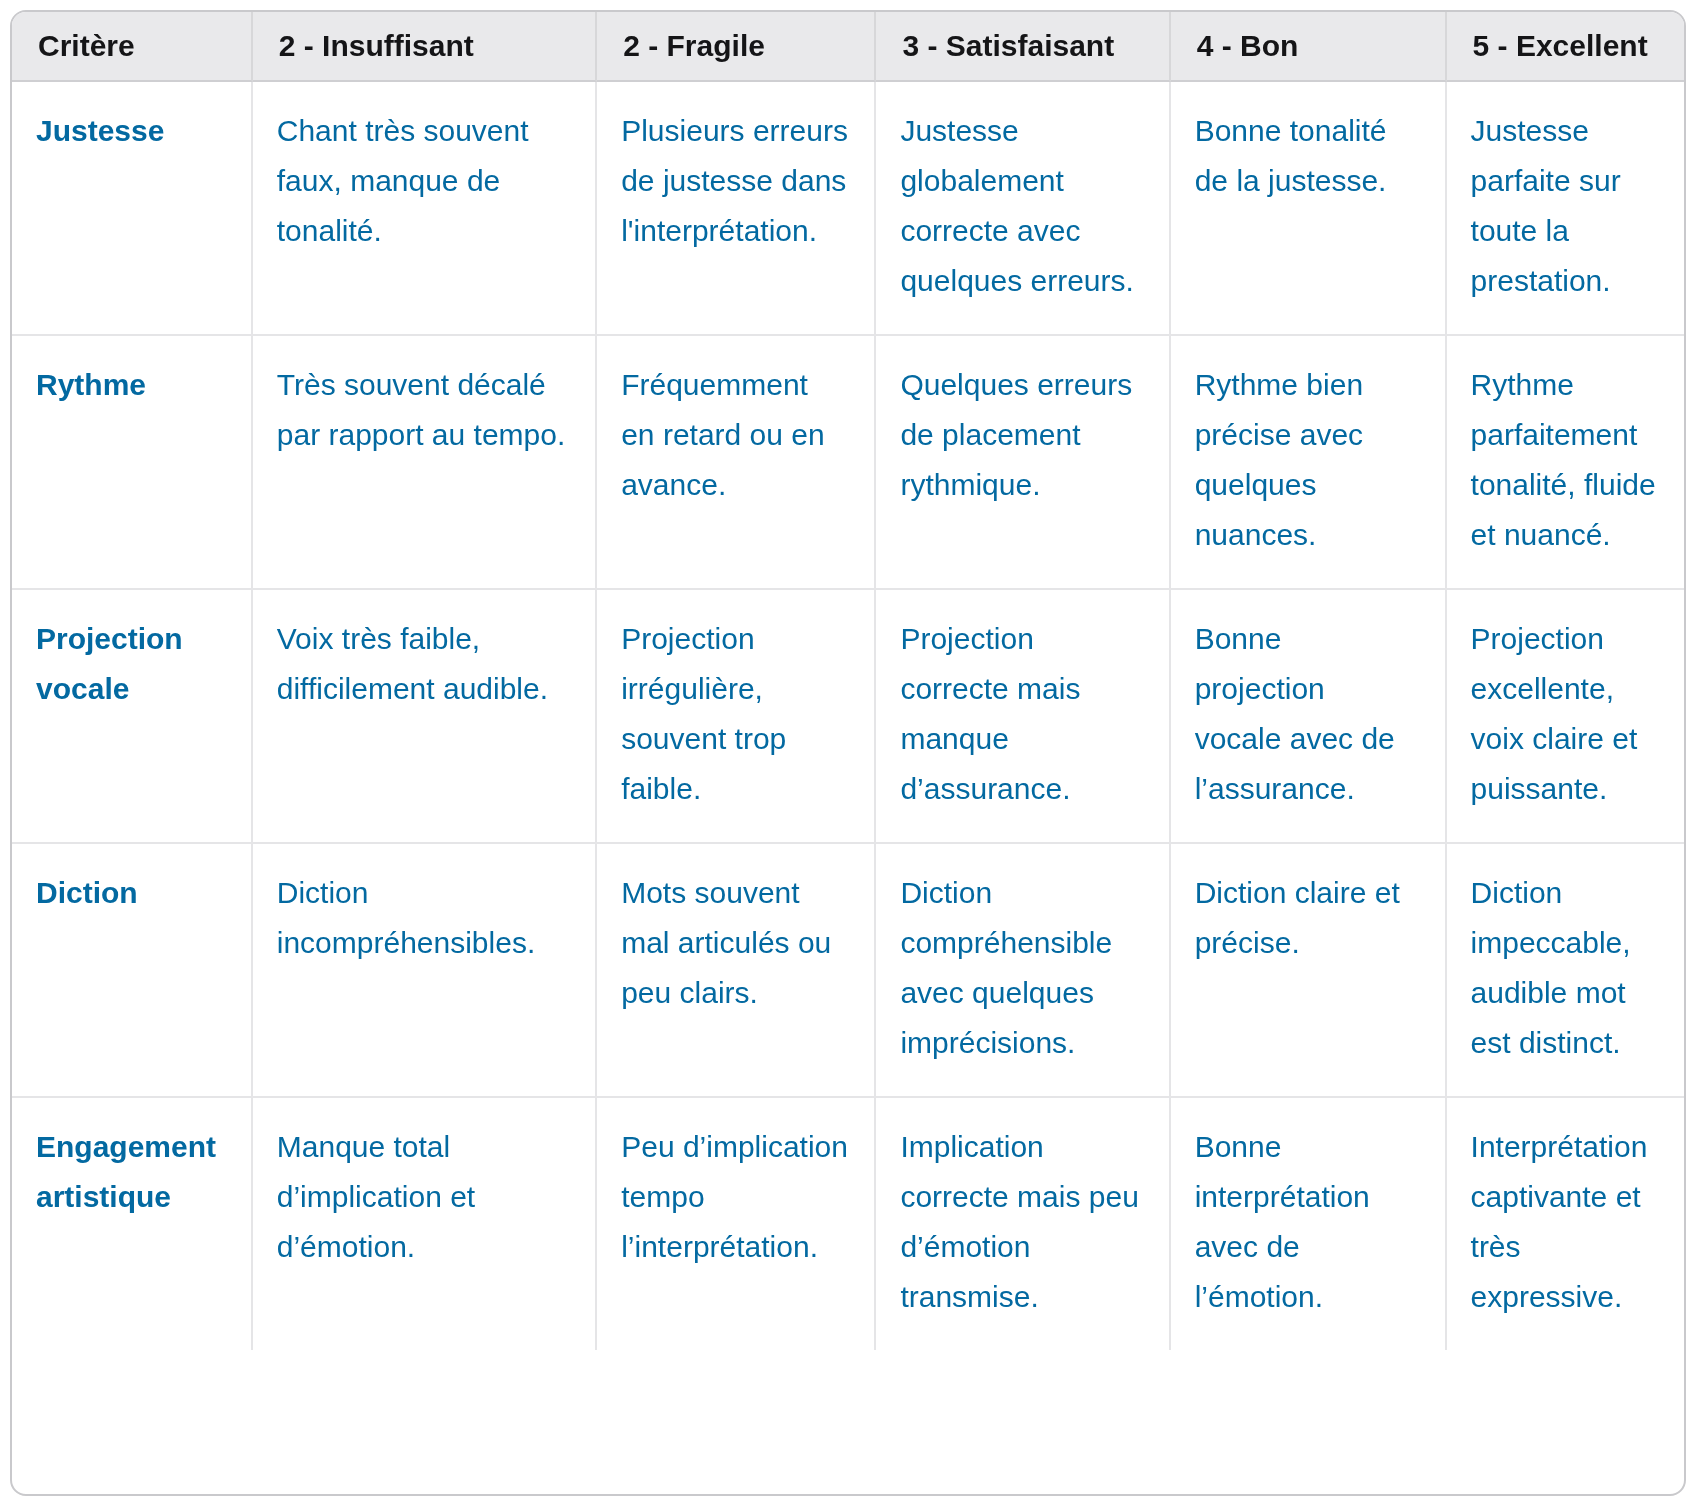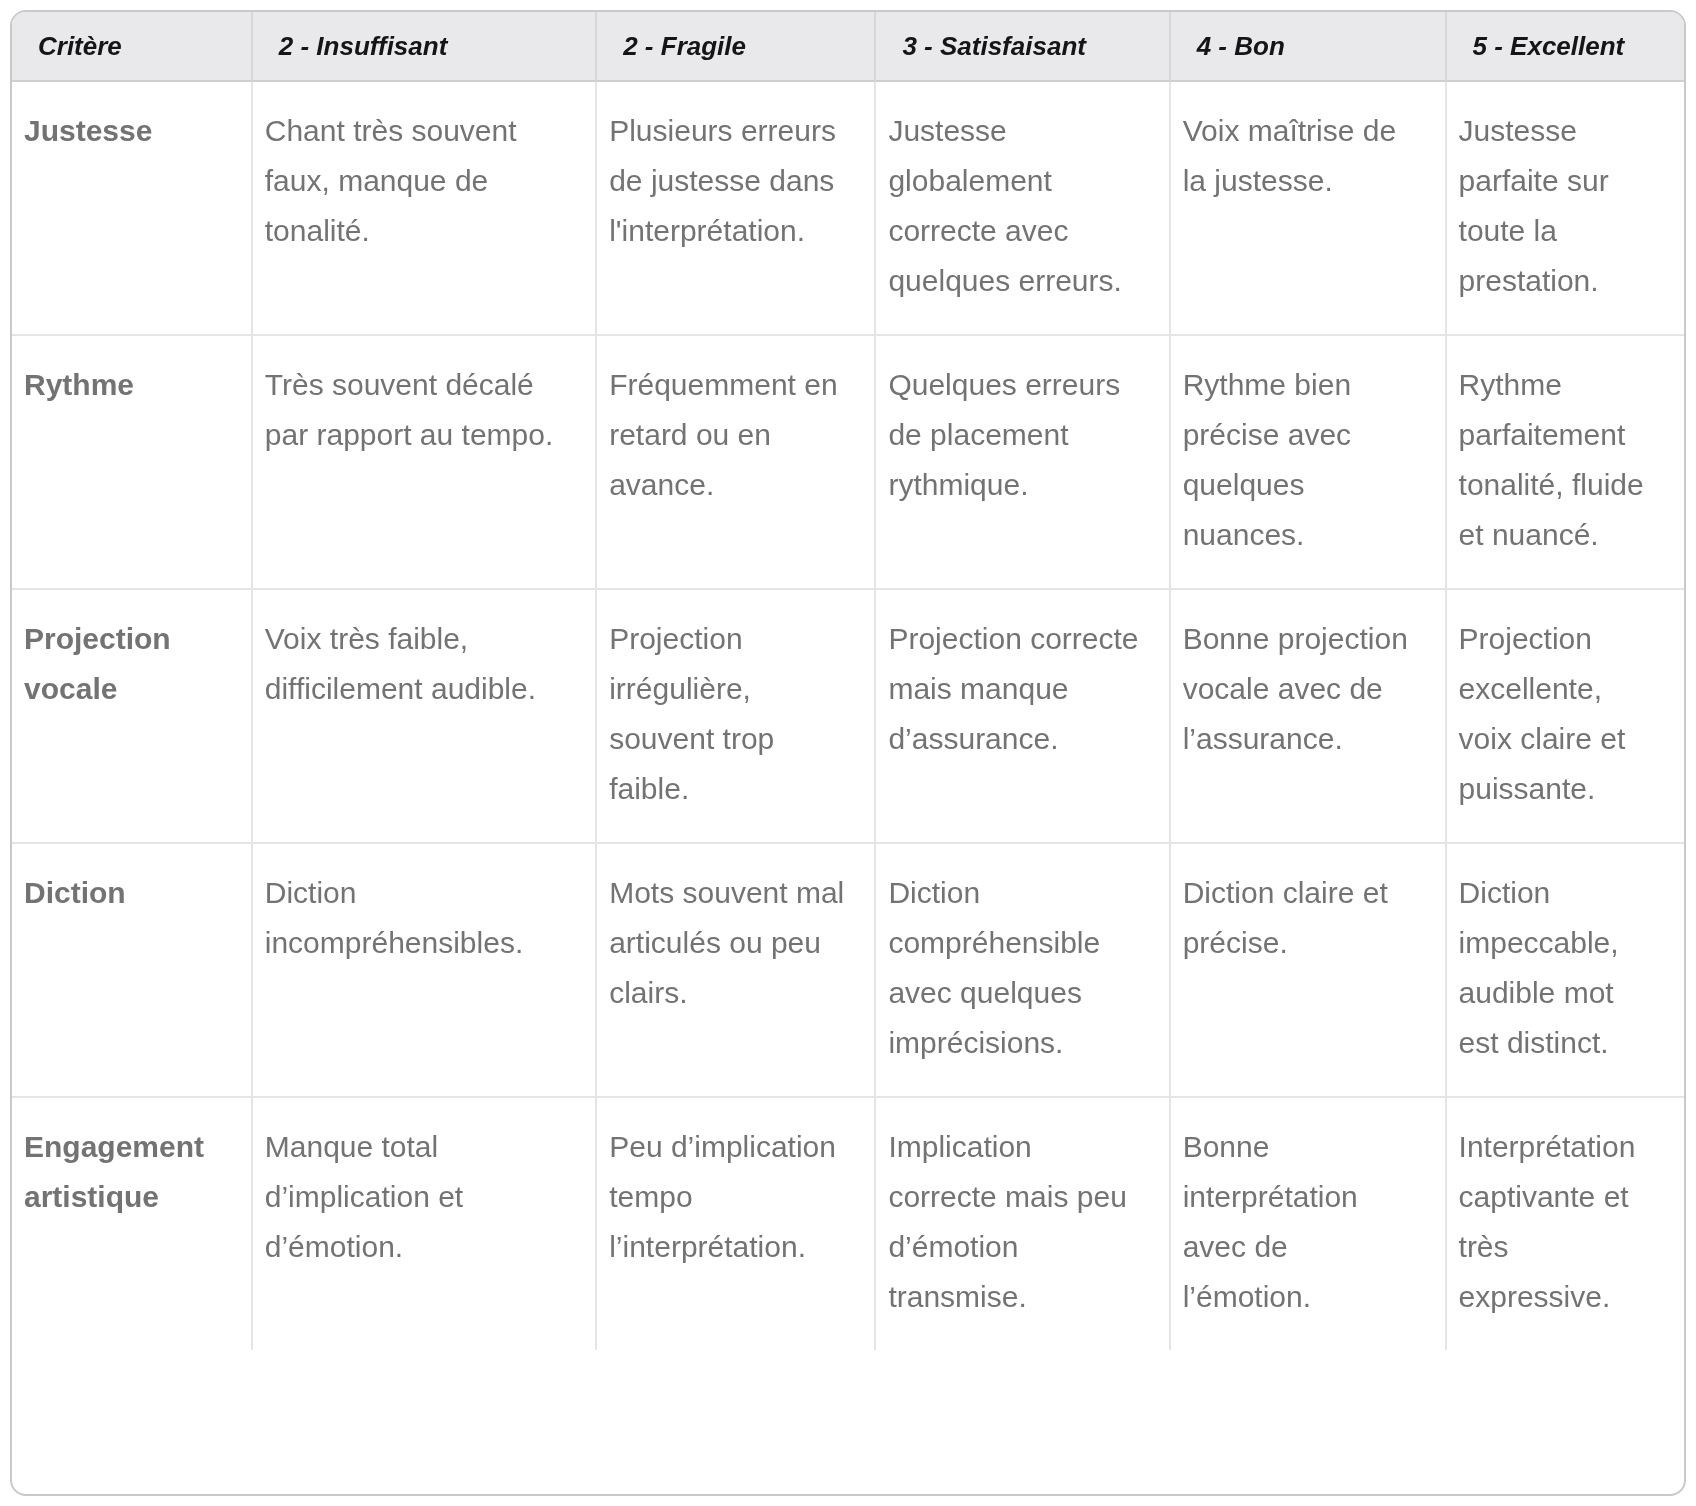--- a/index.html
+++ b/index.html
@@ -34,34 +34,33 @@
   }
   table.rubric th {
     background: #e9e9eb;
     font-weight: 700;
     text-align: left;
     vertical-align: middle;
     padding: 12px 26px;
     line-height: 44px;
     border-bottom: 2px solid #cfcfd2;
     border-right: 2px solid #d7d7d9;
-    font-size: 26px;
+    font-size: 30px;
     color: #151517;
-    font-style: italic;
   }
   table.rubric th:last-child { border-right: none; }
   table.rubric td {
     vertical-align: top;
     text-align: left;
-    padding: 24px 26px 28px 12px;
+    padding: 24px 26px 28px 24px;
     line-height: 50px;
     border-right: 2px solid #e5e5e7;
     border-bottom: 2px solid #e5e5e7;
     background: #ffffff;
-    color: #737373;
+    color: #0369a1;
     overflow-wrap: break-word;
   }
   table.rubric td:last-child { border-right: none; }
   table.rubric tr:last-child td { border-bottom: none; }
   td.criterion-cell {
     font-weight: 700;
     color: #151517;
   }
 </style>
 </head>
@@ -87,21 +86,21 @@
           <th>4 - Bon</th>
           <th>5 - Excellent</th>
         </tr>
       </thead>
       <tbody>
         <tr>
           <td class="criterion-cell">Justesse</td>
           <td>Chant très souvent faux, manque de tonalité.</td>
           <td>Plusieurs erreurs de justesse dans l'interprétation.</td>
           <td>Justesse globalement correcte avec quelques erreurs.</td>
-          <td>Voix maîtrise de la justesse.</td>
+          <td>Bonne tonalité de la justesse.</td>
           <td>Justesse parfaite sur toute la prestation.</td>
         </tr>
         <tr>
           <td class="criterion-cell">Rythme</td>
           <td>Très souvent décalé par rapport au tempo.</td>
           <td>Fréquemment en retard ou en avance.</td>
           <td>Quelques erreurs de placement rythmique.</td>
           <td>Rythme bien précise avec quelques nuances.</td>
           <td>Rythme parfaitement tonalité, fluide et nuancé.</td>
         </tr>

